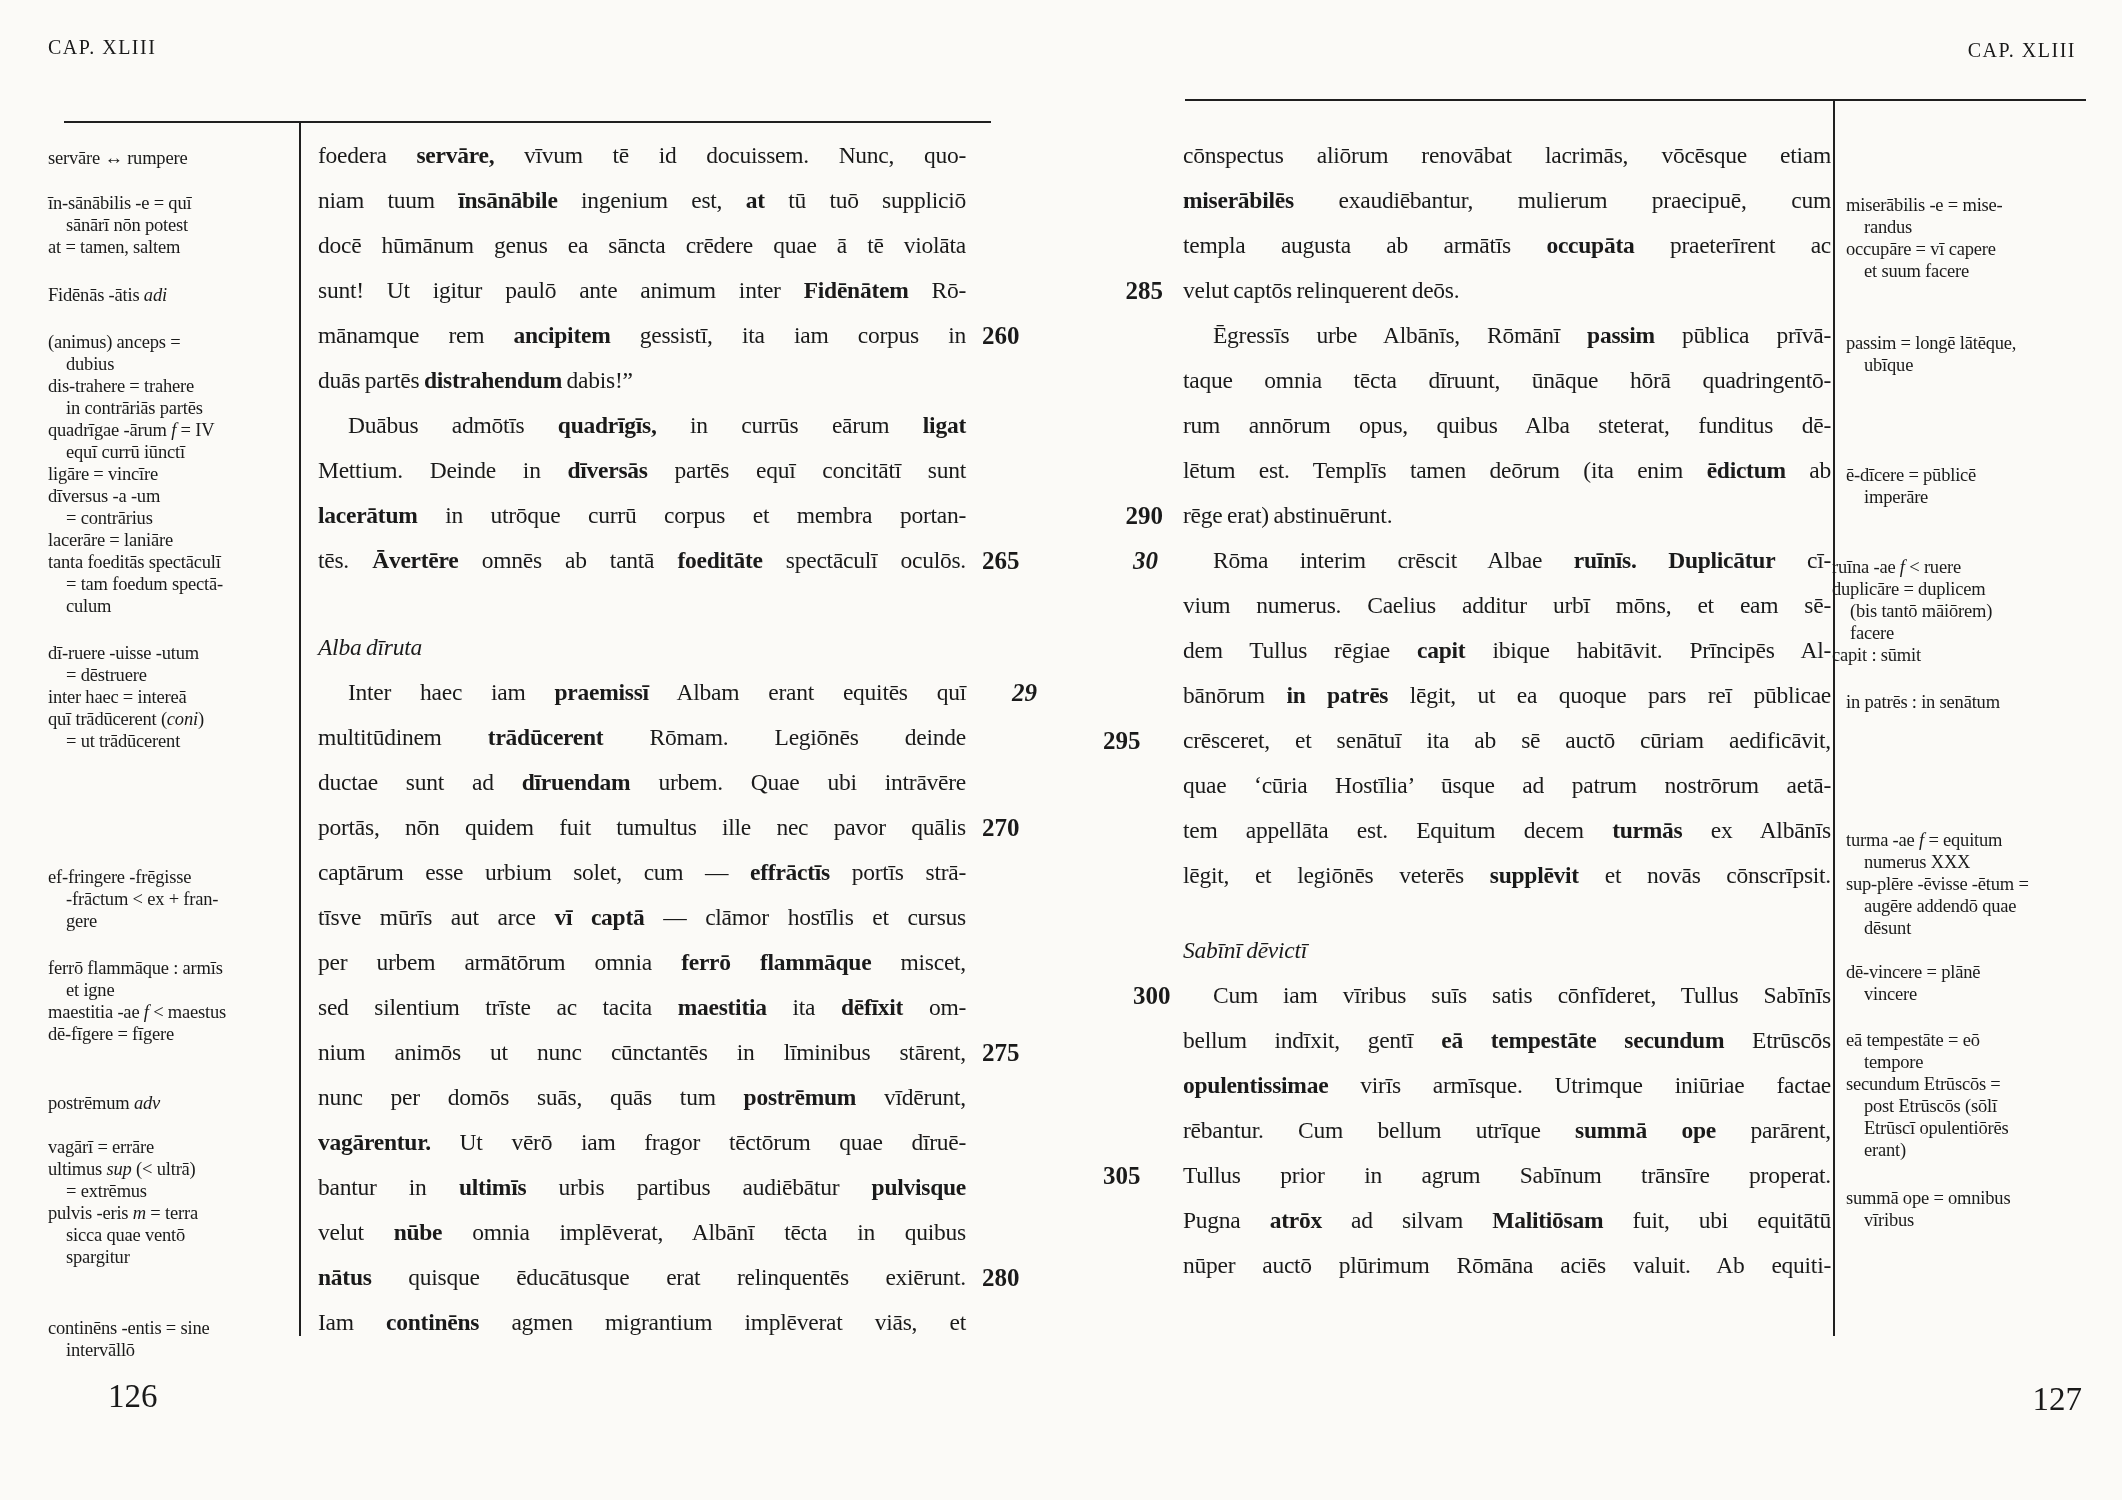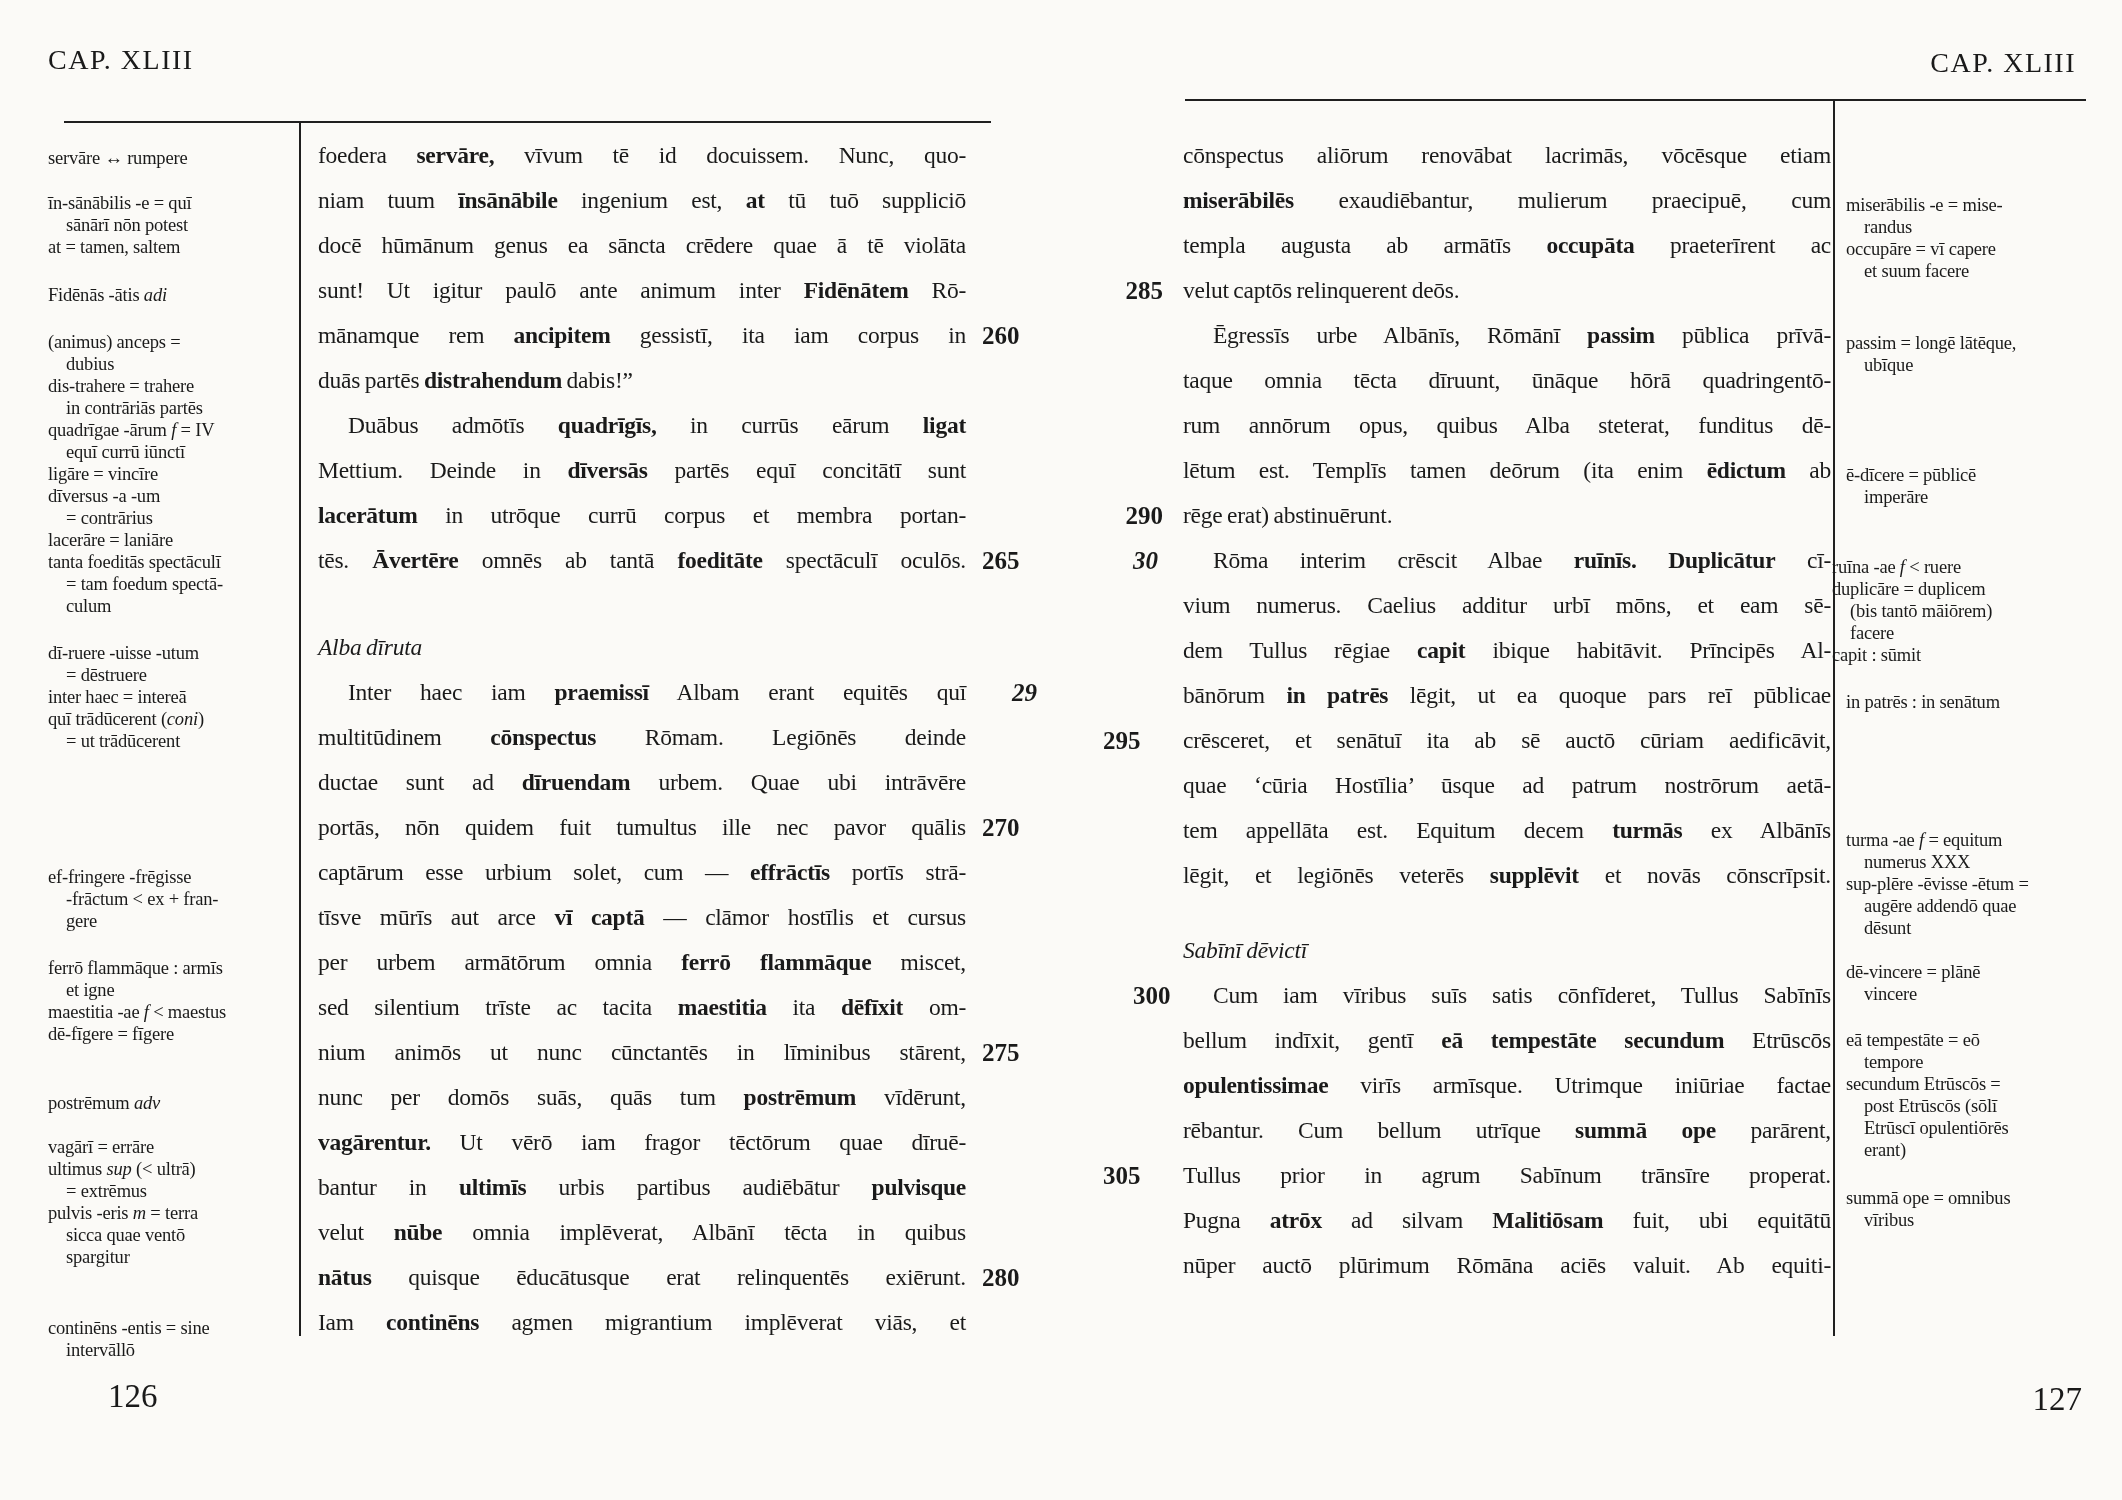--- a/index.html
+++ b/index.html
@@ -2,21 +2,21 @@
 <html><head>
 <meta charset="utf-8">
 <style>
   html,body { margin:0; padding:0; }
   body {
     width:2122px; height:1500px; position:relative;
     background:#fbfaf7; color:#1a1a1a;
     font-family:"Liberation Serif","DejaVu Serif",serif;
     overflow:hidden;
   }
-  .hdr { position:absolute; font-size:28px; letter-spacing:1.5px;margin-top:8px; }
+  .hdr { position:absolute; font-size:20px; letter-spacing:1.5px; }
   #hdr-left  { left:48px; top:36px; }
   #hdr-right { right:46px; top:39px; text-align:right; }
 
   .rule { position:absolute; background:#1f1f1f; }
   #hrule-left  { left:64px;  top:121px; width:927px;  height:2px; }
   #hrule-right { left:1185px; top:99px; width:901px;  height:2px; }
   #vrule-left  { left:299px; top:121px; width:2px; height:1215px; }
   #vrule-right { left:1833px; top:99px; width:2px; height:1237px; }
 
   .page-text {
@@ -71,21 +71,21 @@
       <div class="tl j"><span>docē hūmānum genus ea sāncta crēdere quae ā tē violāta</span></div>
       <div class="tl j"><span>sunt! Ut igitur paulō ante animum inter <b>Fidēnātem</b> Rō-</span></div>
       <div class="tl j"><span>mānamque rem <b>ancipitem</b> gessistī, ita iam corpus in</span><span class="lnum">260</span></div>
       <div class="tl"><span>duās partēs <b>distrahendum</b> dabis!”</span></div>
       <div class="tl j ind"><span>Duābus admōtīs <b>quadrīgīs,</b> in currūs eārum <b>ligat</b></span></div>
       <div class="tl j"><span>Mettium. Deinde in <b>dīversās</b> partēs equī concitātī sunt</span></div>
       <div class="tl j"><span><b>lacerātum</b> in utrōque currū corpus et membra portan-</span></div>
       <div class="tl j"><span>tēs. <b>Āvertēre</b> omnēs ab tantā <b>foeditāte</b> spectāculī oculōs.</span><span class="lnum">265</span></div>
       <div class="tl heading"><span>Alba dīruta</span></div>
       <div class="tl j ind"><span>Inter haec iam <b>praemissī</b> Albam erant equitēs quī</span><span class="lnum sec">29</span></div>
-      <div class="tl j"><span>multitūdinem <b>cōnspectus</b> Rōmam. Legiōnēs deinde</span></div>
+      <div class="tl j"><span>multitūdinem <b>trādūcerent</b> Rōmam. Legiōnēs deinde</span></div>
       <div class="tl j"><span>ductae sunt ad <b>dīruendam</b> urbem. Quae ubi intrāvēre</span></div>
       <div class="tl j"><span>portās, nōn quidem fuit tumultus ille nec pavor quālis</span><span class="lnum">270</span></div>
       <div class="tl j"><span>captārum esse urbium solet, cum — <b>effrāctīs</b> portīs strā-</span></div>
       <div class="tl j"><span>tīsve mūrīs aut arce <b>vī captā</b> — clāmor hostīlis et cursus</span></div>
       <div class="tl j"><span>per urbem armātōrum omnia <b>ferrō flammāque</b> miscet,</span></div>
       <div class="tl j"><span>sed silentium trīste ac tacita <b>maestitia</b> ita <b>dēfīxit</b> om-</span></div>
       <div class="tl j"><span>nium animōs ut nunc cūnctantēs in līminibus stārent,</span><span class="lnum">275</span></div>
       <div class="tl j"><span>nunc per domōs suās, quās tum <b>postrēmum</b> vīdērunt,</span></div>
       <div class="tl j"><span><b>vagārentur.</b> Ut vērō iam fragor tēctōrum quae dīruē-</span></div>
       <div class="tl j"><span>bantur in <b>ultimīs</b> urbis partibus audiēbātur <b>pulvisque</b></span></div>

